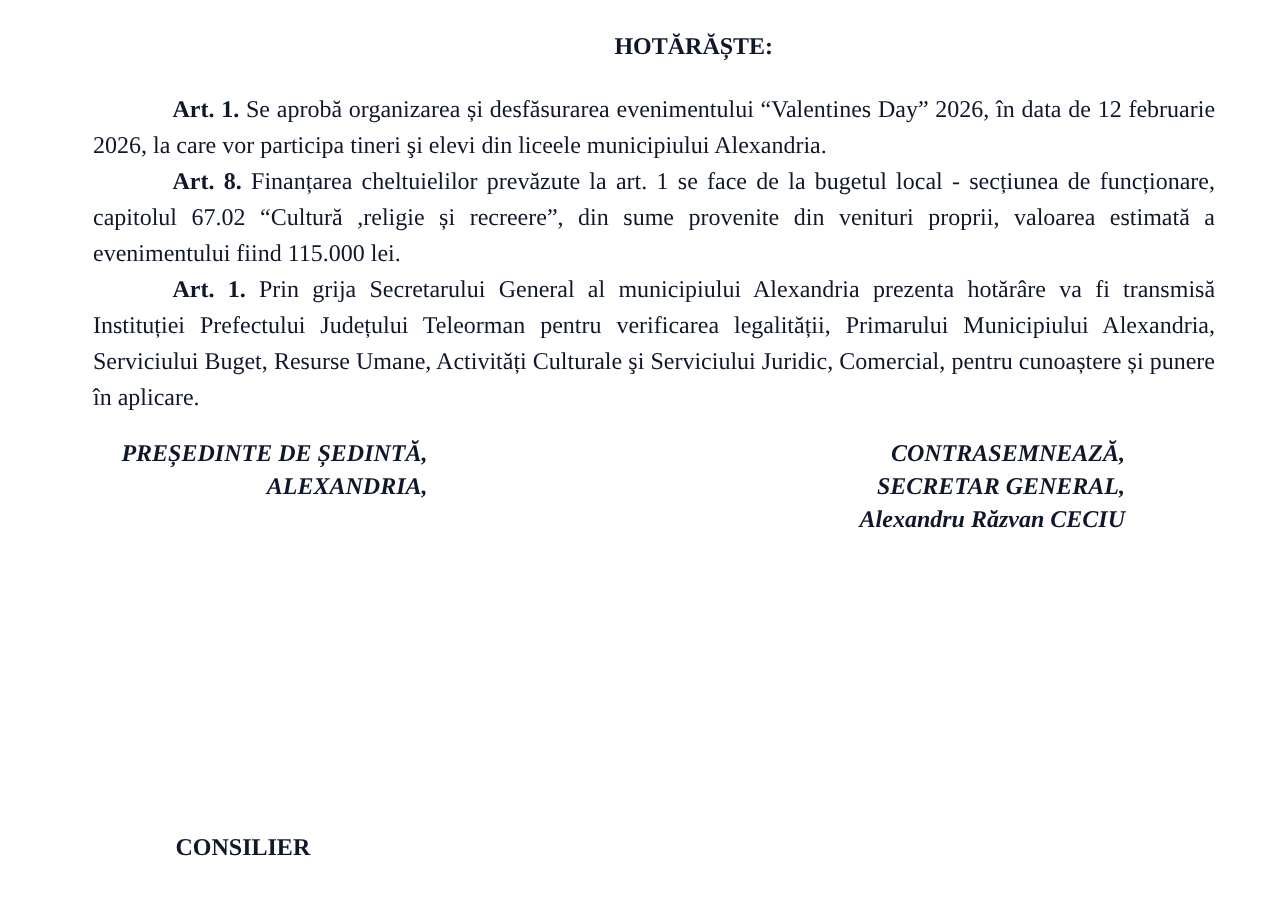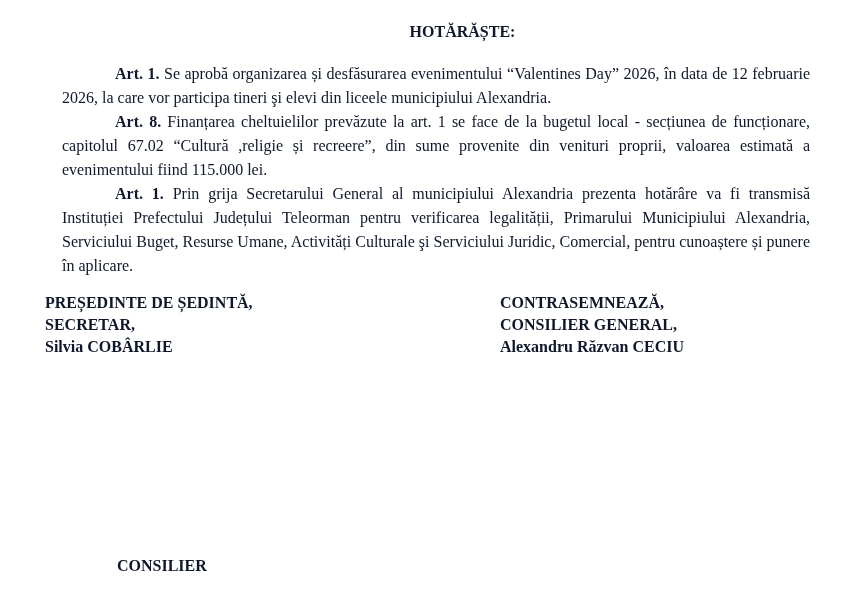--- a/index.html
+++ b/index.html
@@ -46,22 +46,23 @@
     top: 292px;
     left: 0;
     width: 845px;
     font-size: 16px;
     font-weight: bold;
     line-height: 22px;
   }
   .sig-block {
     position: absolute;
     top: 0;
-    text-align: left;
+    text-align: right;
     white-space: nowrap;
+    font-style: italic;
   }
   .sig-left  { left: 45px;  width: 240px; }
   .sig-right { left: 500px; width: 250px; }
   .footer-block {
     position: absolute;
     top: 511px;
     left: 117px;
     font-size: 16px;
     font-weight: bold;
     line-height: 22px;
@@ -77,26 +78,25 @@
 
   <section class="content">
     <p><strong>Art. 1.</strong> <span>Se aprobă organizarea și desfăsurarea evenimentului  “Valentines Day” 2026, în data de 12 februarie 2026, la care vor participa tineri şi elevi din liceele municipiului Alexandria.</span></p>
     <p><strong>Art. 8.</strong> <span>Finanțarea cheltuielilor prevăzute la art. 1 se face de la bugetul local - secțiunea de funcționare, capitolul 67.02 “Cultură ,religie și recreere”, din sume provenite din venituri proprii, valoarea estimată a evenimentului fiind 115.000 lei.</span></p>
     <p><strong>Art. 1.</strong> <span>Prin  grija Secretarului General al municipiului Alexandria prezenta hotărâre va fi transmisă Instituției Prefectului Județului Teleorman pentru verificarea legalității, Primarului Municipiului Alexandria, Serviciului Buget, Resurse Umane, Activități Culturale şi Serviciului Juridic, Comercial, pentru cunoaștere și punere în aplicare.</span></p>
   </section>
 
   <section class="signatures">
     <div class="sig-block sig-left">
       <div>PREȘEDINTE DE ȘEDINTĂ,</div>
-      <div>SECRETAR,</div>
-      <div>Silvia COBÂRLIE</div>
+      <div>ALEXANDRIA,</div>
     </div>
     <div class="sig-block sig-right">
       <div>CONTRASEMNEAZĂ,</div>
-      <div>CONSILIER GENERAL,</div>
+      <div>SECRETAR GENERAL,</div>
       <div>Alexandru Răzvan CECIU</div>
     </div>
   </section>
 
   <section class="footer-block">
     <div>CONSILIER</div>
     
   </section>
 
 </div>

